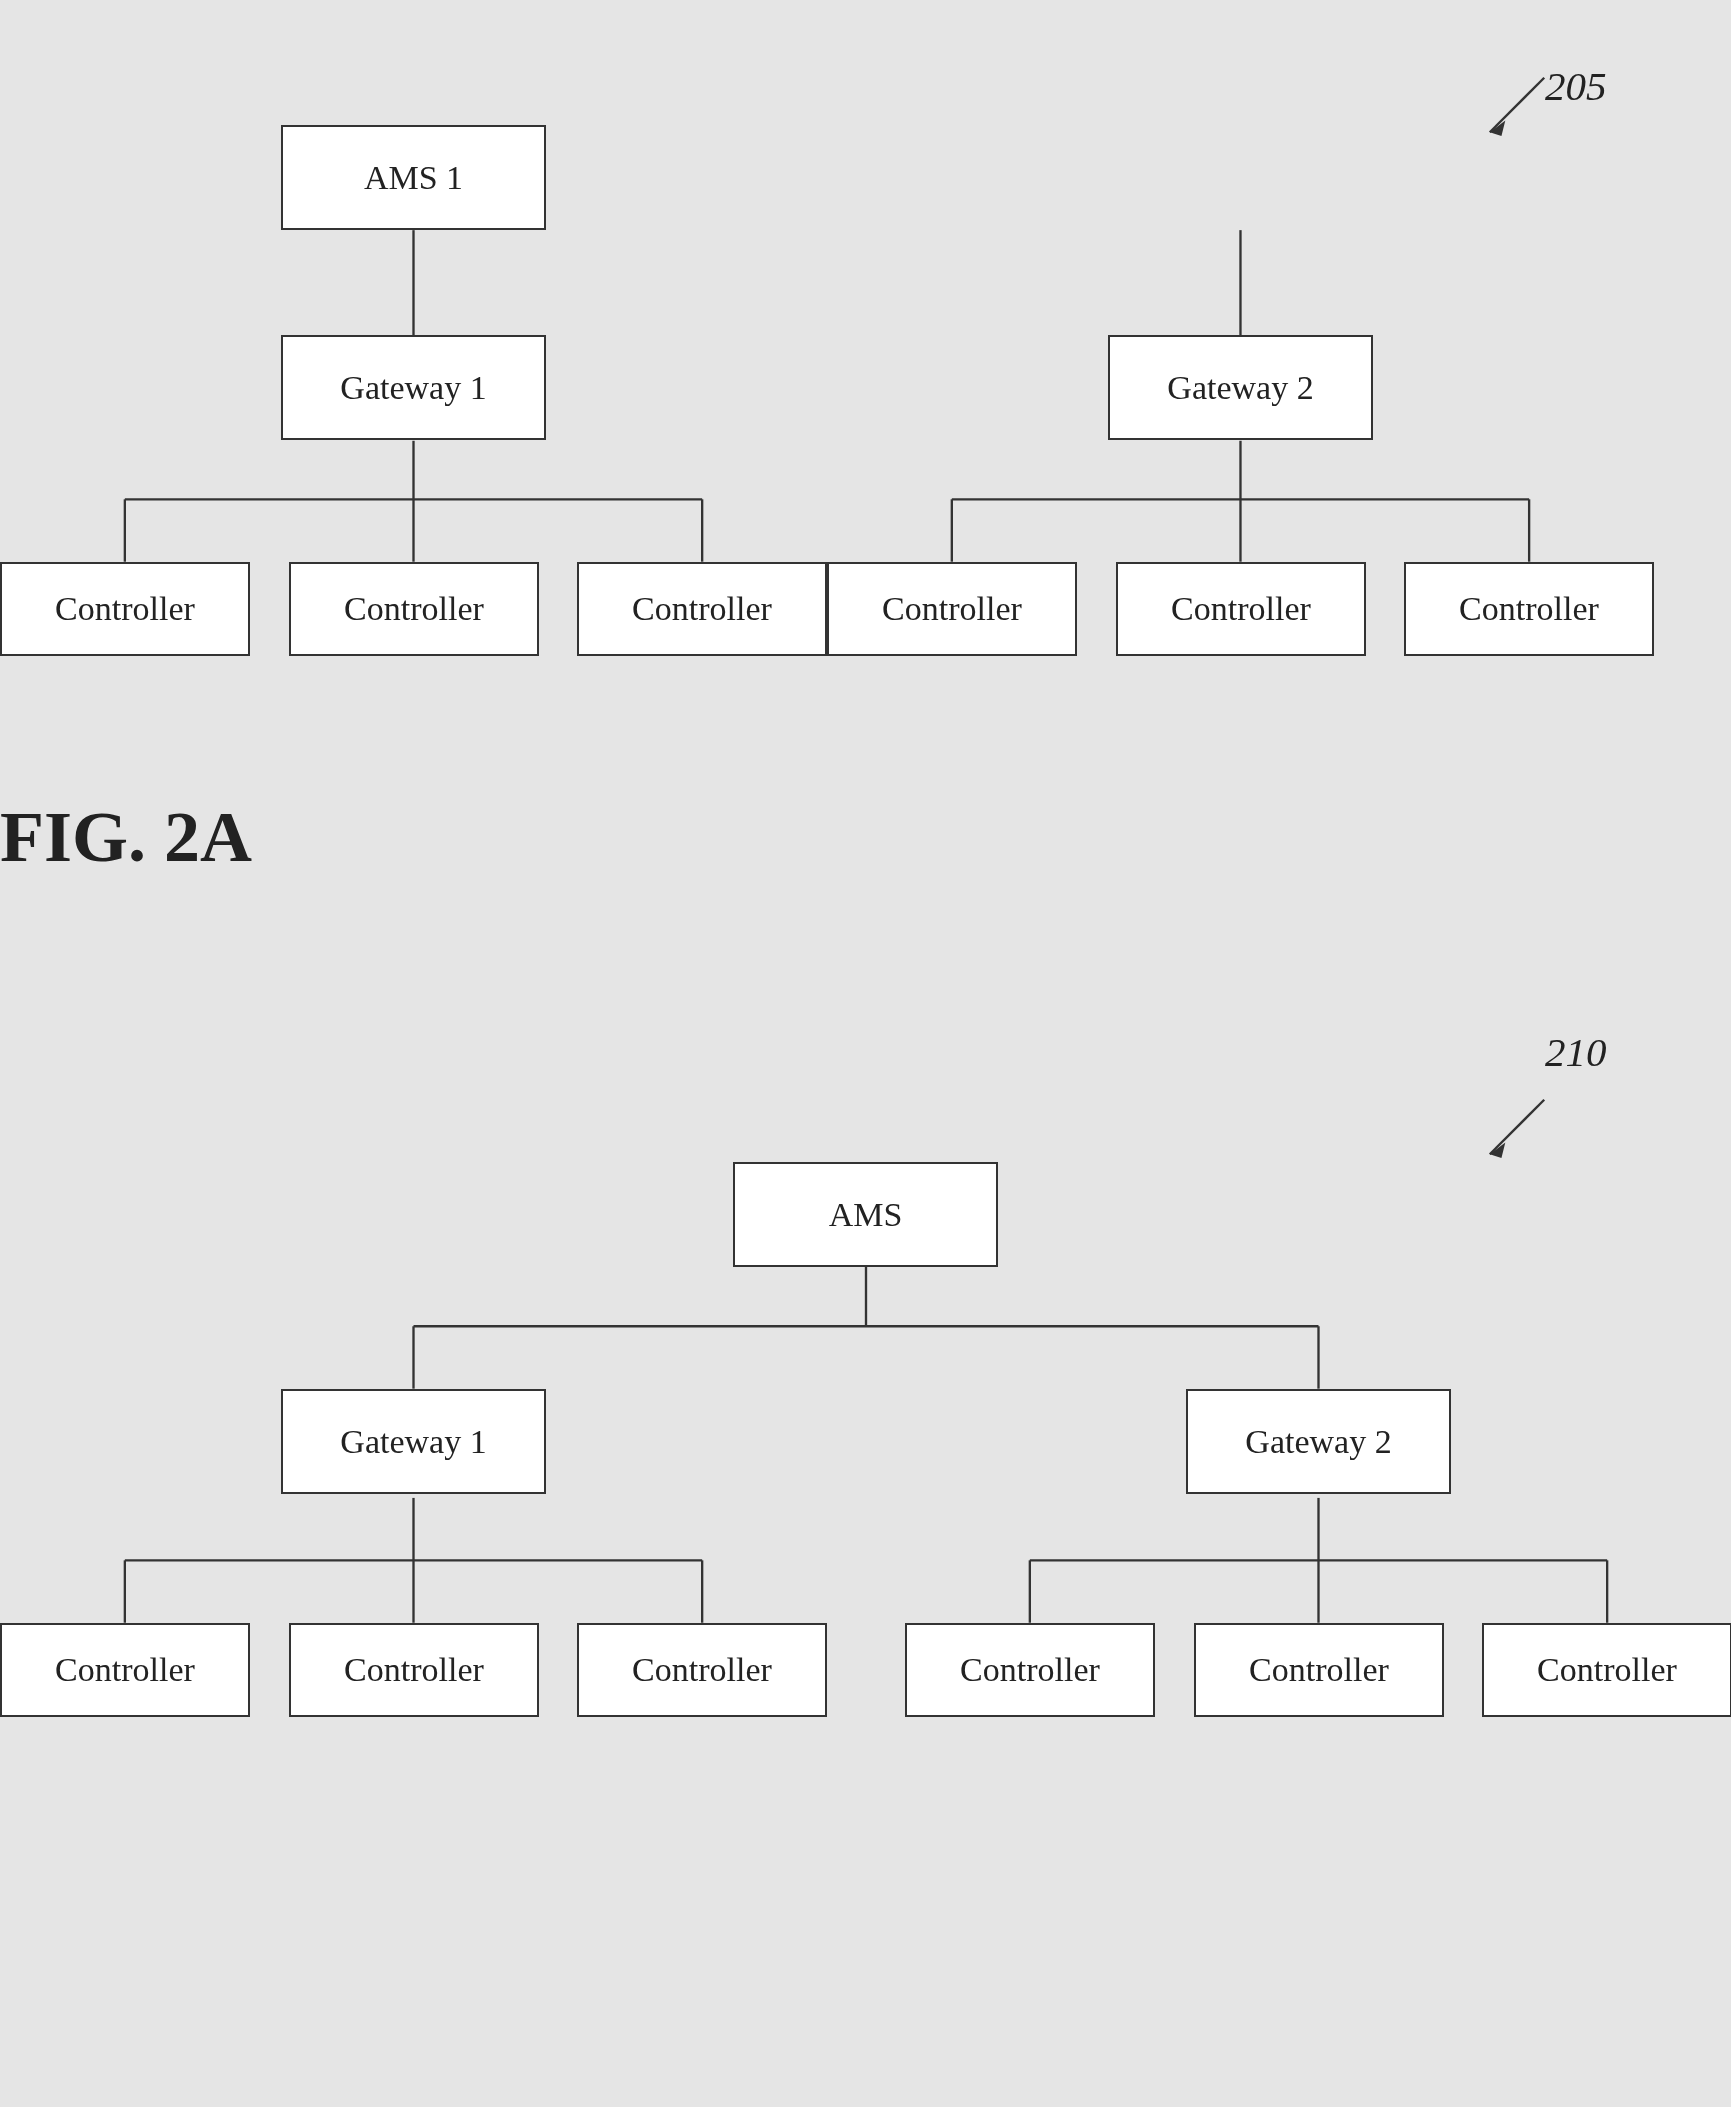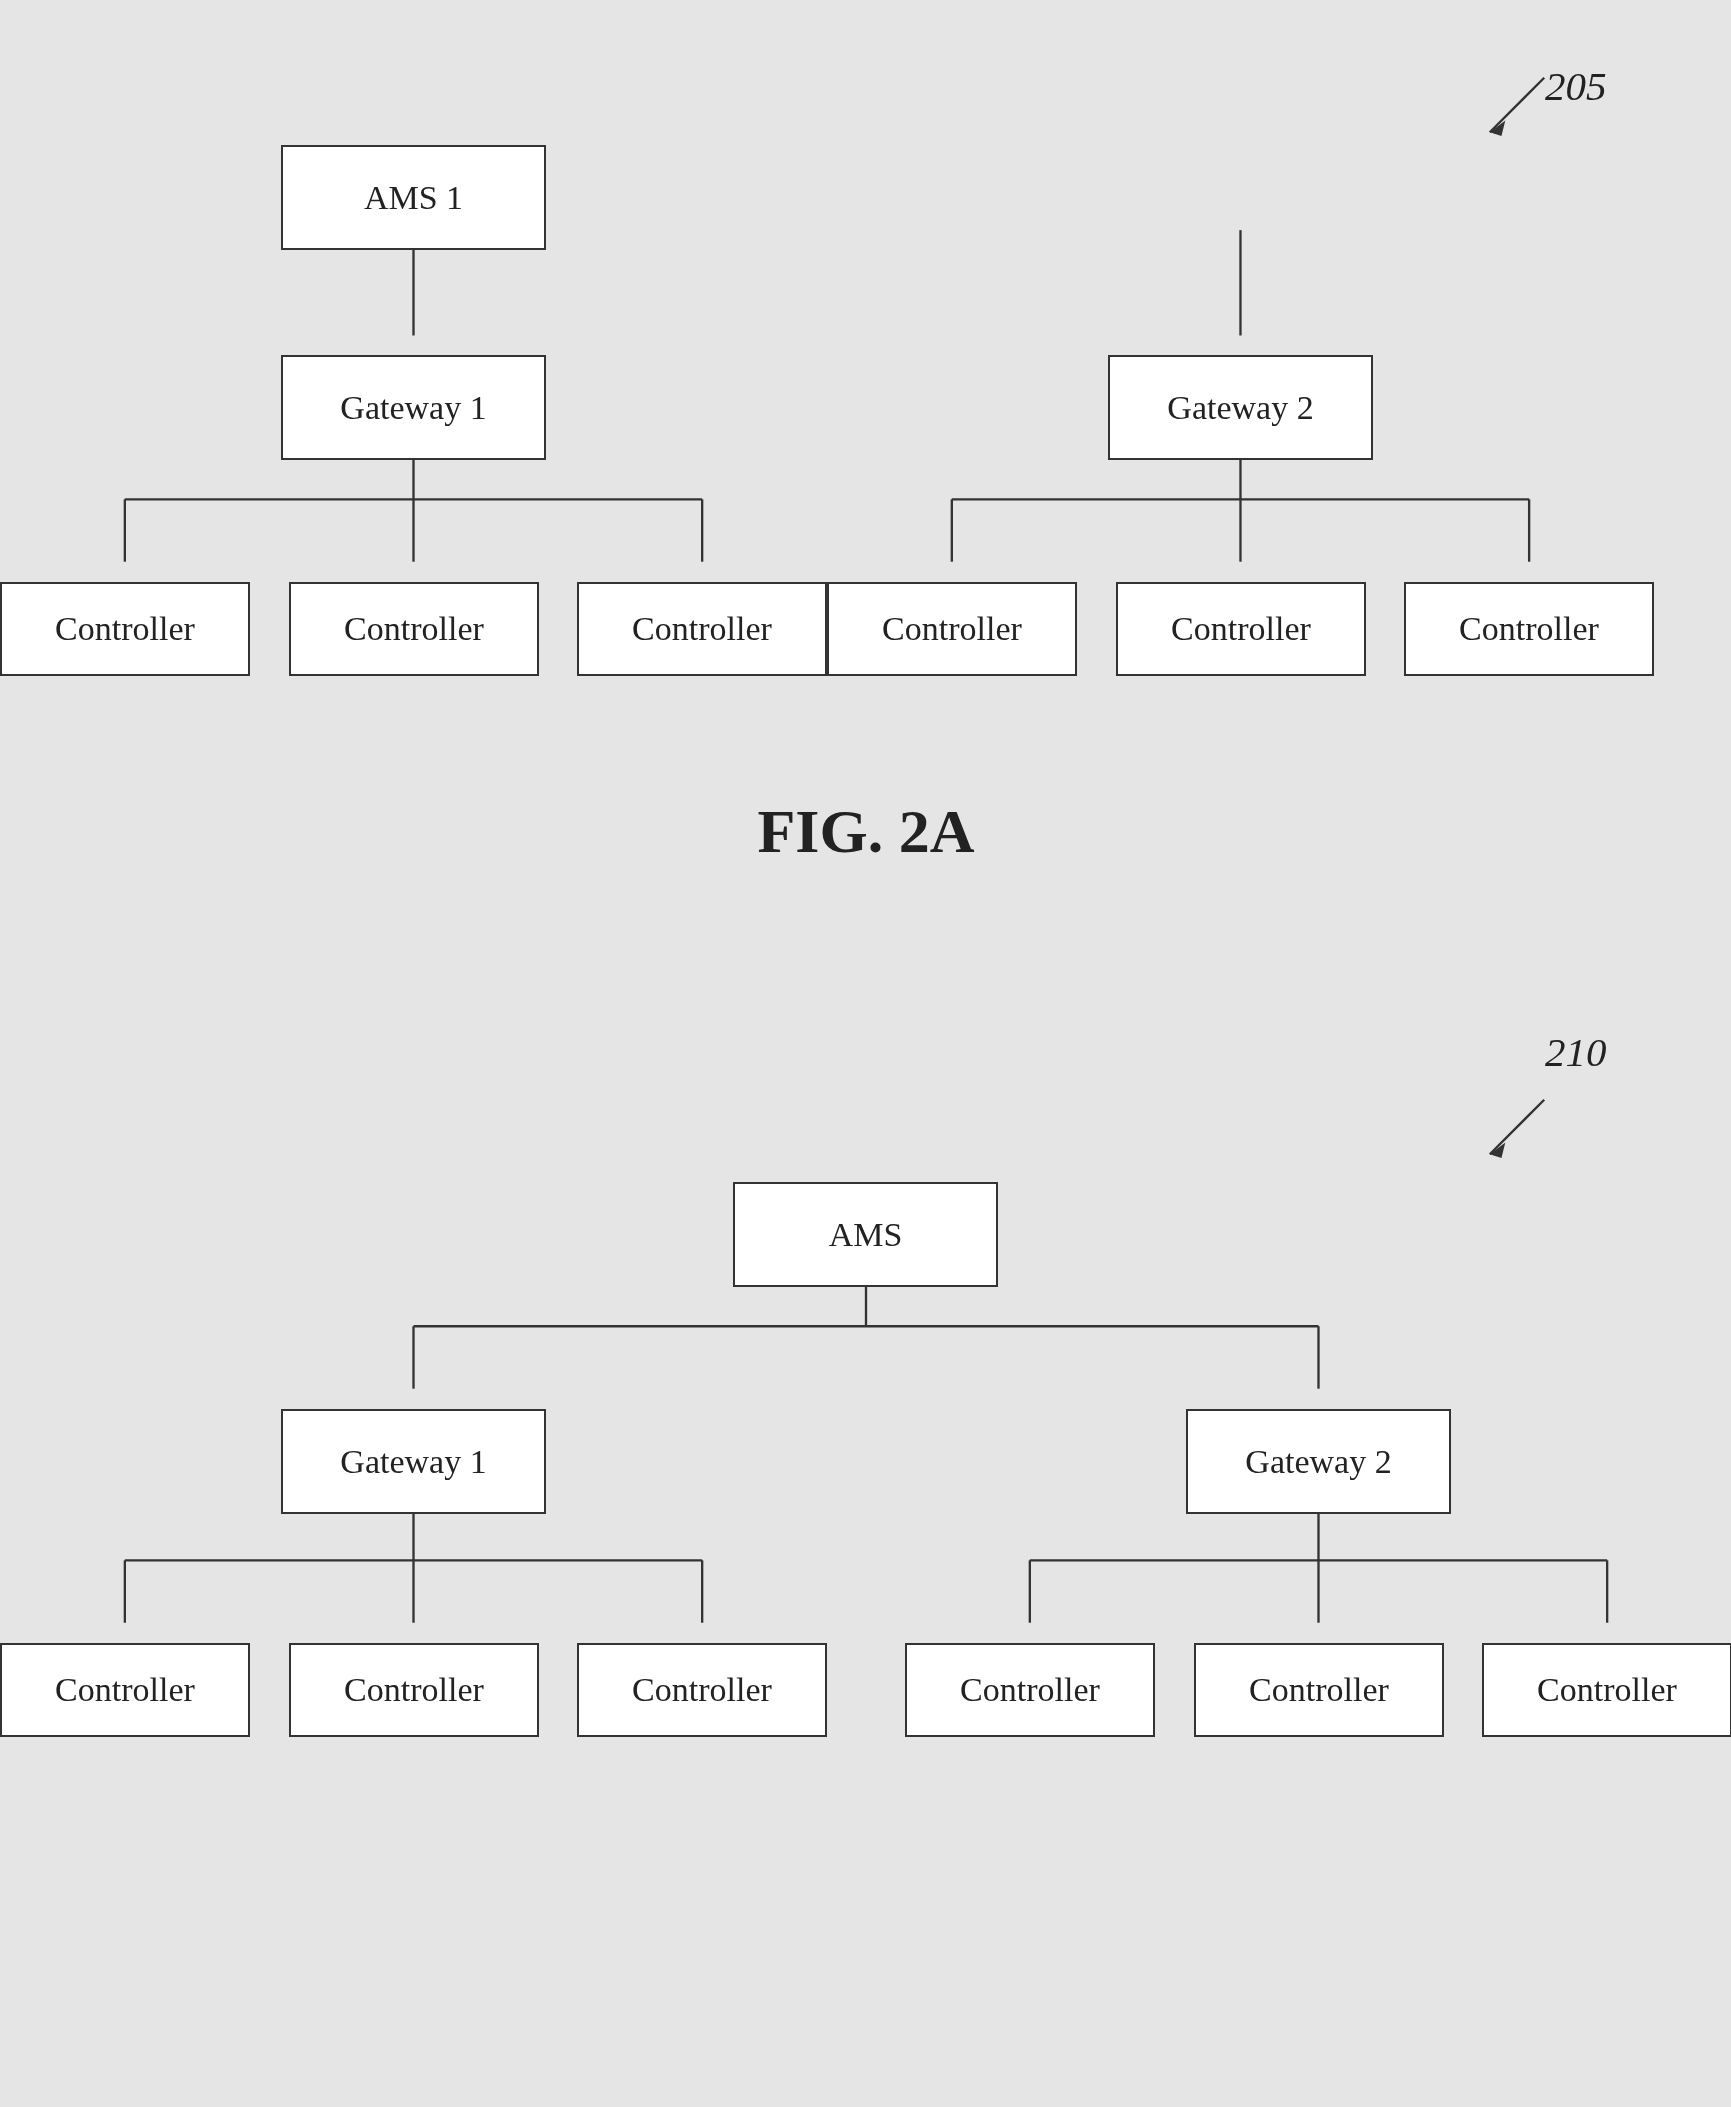--- a/index.html
+++ b/index.html
@@ -30,30 +30,28 @@
     
     .node-box {
       position: absolute;
       border: 2.3px solid #333;
       background: #fff;
       display: flex;
       align-items: center;
       justify-content: center;
       font-size: 34px;
       color: #222;
-      margin-top: 20px;
     }
 
     
     .fig-label {
       position: absolute;
-      font-size: 62px;
+      font-size: 72px;
       font-weight: bold;
       color: #222;
-      text-align: center;
     }
 
     
     .lines-svg {
       position: absolute;
       top: 0;
       left: 0;
       width: 1732px;
       height: 2108px;
       pointer-events: none;

